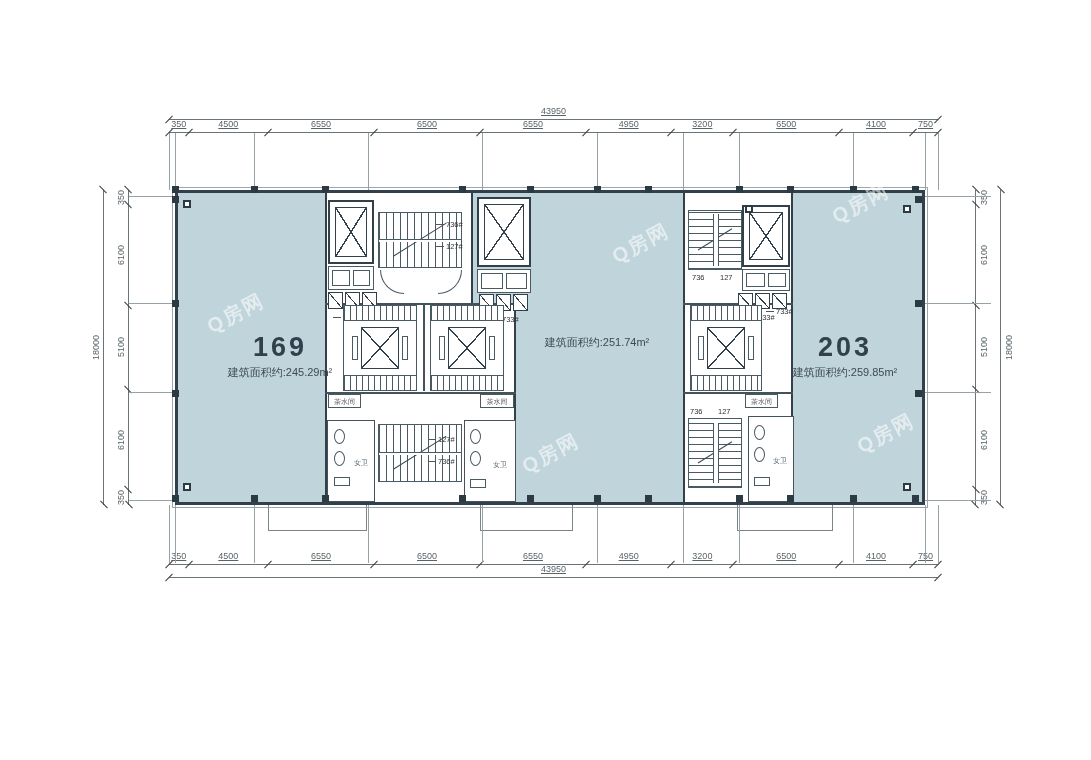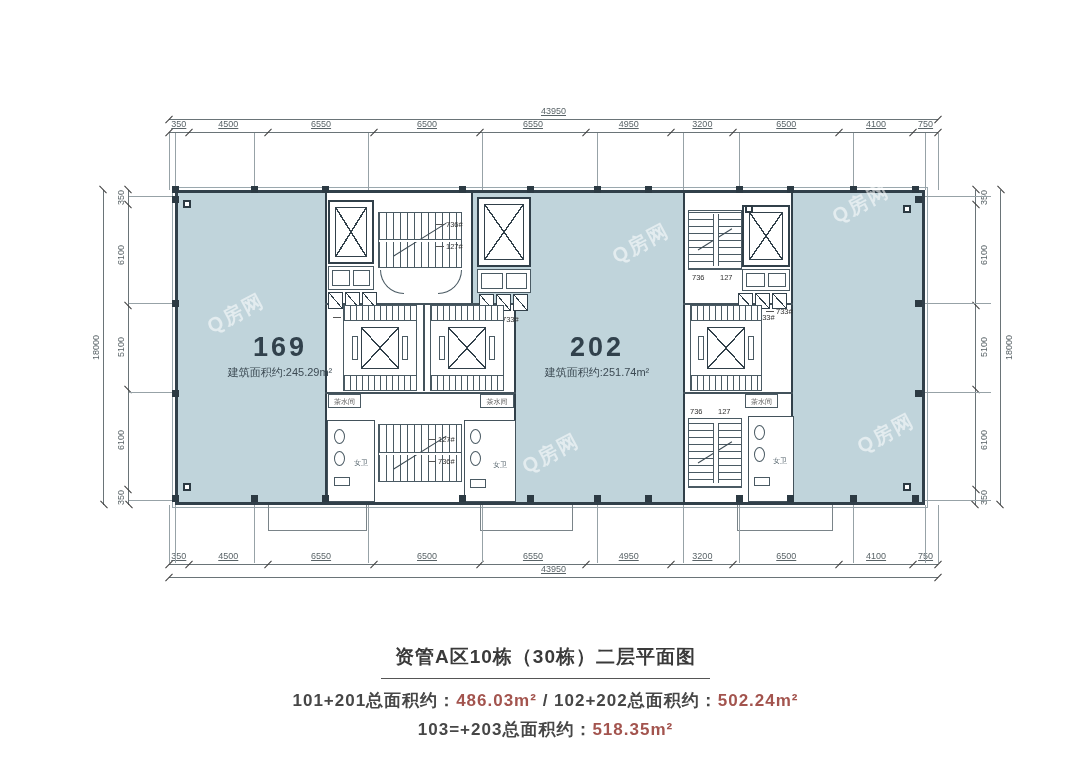--- a/index.html
+++ b/index.html
@@ -346,22 +346,25 @@
 
     <div class="canopy" style="left:268px;width:99px;"></div>
     <div class="canopy" style="left:480px;width:93px;"></div>
     <div class="canopy" style="left:737px;width:96px;"></div>
 
     <div class="unit" style="left:200px;top:333px;width:160px;">
       <span class="unum">169</span>
       <span class="uarea">建筑面积约:245.29m²</span>
     </div>
     <div class="unit" style="left:517px;top:333px;width:160px;">
-      <span class="unum">202</span>
       <span class="uarea">建筑面积约:251.74m²</span>
+    </div>
+    <div class="unit" style="left:765px;top:333px;width:160px;">
+      <span class="unum">203</span>
+      <span class="uarea">建筑面积约:259.85m²</span>
     </div>
 
     <span class="wm" style="left:205px;top:300px;">Q房网</span>
     <span class="wm" style="left:520px;top:440px;">Q房网</span>
     <span class="wm" style="left:830px;top:190px;">Q房网</span>
     <span class="wm" style="left:610px;top:230px;">Q房网</span>
     <span class="wm" style="left:855px;top:420px;">Q房网</span>
   <i class="xline" style="position: absolute; left: 169px; top: 133px; height: 57px;"></i>
       <i class="xline" style="position: absolute; left: 169px; top: 505px; height: 58px;"></i>
       <i class="xline" style="position: absolute; left: 175px; top: 133px; height: 57px;"></i>
@@ -420,24 +423,13 @@
       <i class="col" style="position: absolute; left: 915px; top: 300px;"></i>
       <i class="col" style="position: absolute; left: 172px; top: 390px;"></i>
       <i class="col" style="position: absolute; left: 915px; top: 390px;"></i>
       <i class="colh" style="position: absolute; left: 745px; top: 205px;"></i>
       <i class="colh" style="position: absolute; left: 903px; top: 205px;"></i>
       <i class="colh" style="position: absolute; left: 183px; top: 200px;"></i>
       <i class="colh" style="position: absolute; left: 183px; top: 483px;"></i>
       <i class="colh" style="position: absolute; left: 903px; top: 483px;"></i>
     </div>
 
-  <div id="caption">
-    <div>
-      <div class="cap-title">资管A区10栋（30栋）二层平面图</div>
-    </div>
-    <div class="cap-line">
-      <span>101+201总面积约：</span><span class="red">486.03m²</span><span> / </span><span>102+202总面积约：</span><span class="red">502.24m²</span>
-    </div>
-    <div class="cap-line l3">
-      <span>103=+203总面积约：</span><span class="red">518.35m²</span>
-    </div>
-  </div>
 </div>
 
 </body></html>

